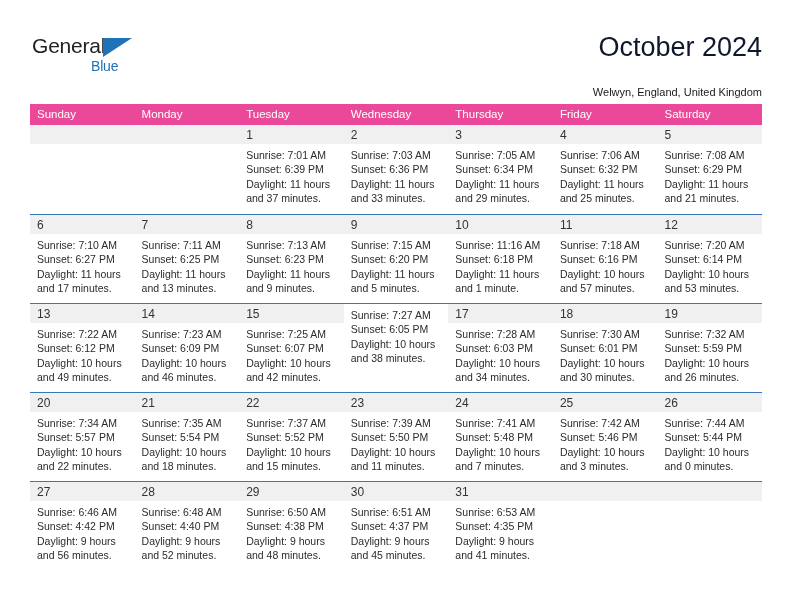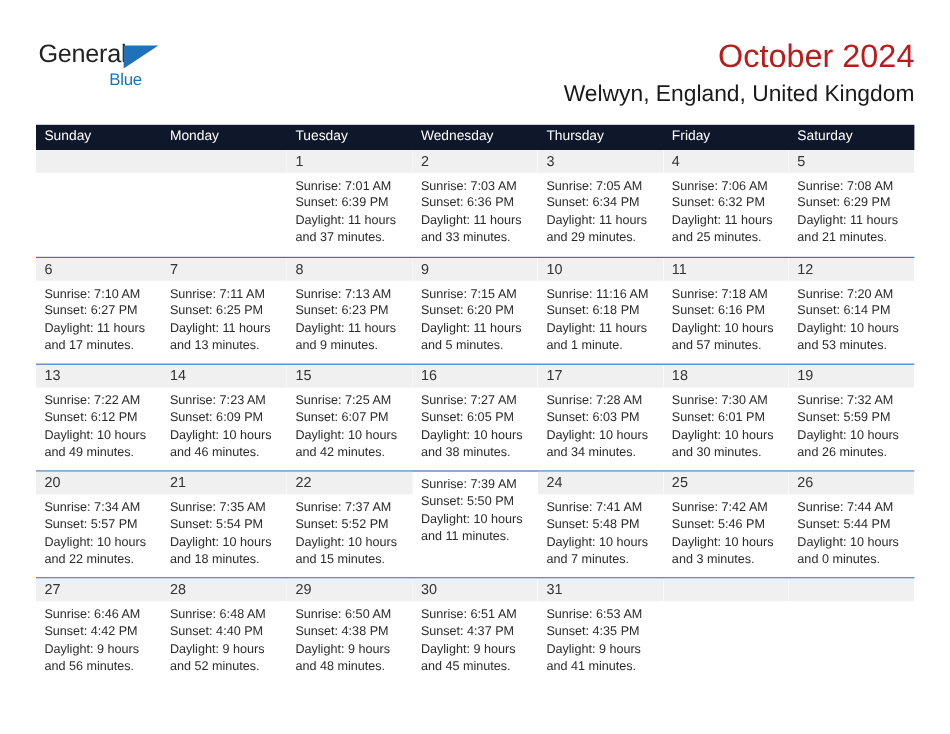--- a/index.html
+++ b/index.html
@@ -67,42 +67,42 @@
   }
 
   .titles {
     position: absolute;
     right: 0;
     top: 0;
     text-align: right;
   }
   .cal-title {
     font-size: 27px;
-    color: #b91c1c;
+    color: #0f172a;
     line-height: 34px;
     white-space: nowrap;
   }
   .cal-subtitle {
-    font-size: 19px;
+    font-size: 11px;
     color: #1a1a1a;
     line-height: 22px;
-    margin-top: 4px;
+    margin-top: 17px;
     white-space: nowrap;
   }
 
   
   .calendar {
     position: absolute;
     left: 30px;
     top: 104px;
     width: 732px;
   }
   .weekday-row {
     display: flex;
-    background: #0f172a;
+    background: #ec4899;
     height: 21px;
   }
   .weekday {
     flex: 1 1 0;
     color: #ffffff;
     font-size: 11.5px;
     line-height: 21px;
     padding-left: 7px;
     box-sizing: border-box;
     overflow: hidden;
@@ -324,21 +324,20 @@
           <div class="day-cell">
             <div class="day-num-band"><span class="day-num">15</span></div>
             <div class="day-body">
               <div class="day-line">Sunrise: 7:25 AM</div>
               <div class="day-line">Sunset: 6:07 PM</div>
               <div class="day-line">Daylight: 10 hours</div>
               <div class="day-line">and 42 minutes.</div>
             </div>
           </div>
           <div class="day-cell">
-            <div class="day-num-band"><span class="day-num">16</span></div>
             <div class="day-body">
               <div class="day-line">Sunrise: 7:27 AM</div>
               <div class="day-line">Sunset: 6:05 PM</div>
               <div class="day-line">Daylight: 10 hours</div>
               <div class="day-line">and 38 minutes.</div>
             </div>
           </div>
           <div class="day-cell">
             <div class="day-num-band"><span class="day-num">17</span></div>
             <div class="day-body">
@@ -389,20 +388,21 @@
           <div class="day-cell">
             <div class="day-num-band"><span class="day-num">22</span></div>
             <div class="day-body">
               <div class="day-line">Sunrise: 7:37 AM</div>
               <div class="day-line">Sunset: 5:52 PM</div>
               <div class="day-line">Daylight: 10 hours</div>
               <div class="day-line">and 15 minutes.</div>
             </div>
           </div>
           <div class="day-cell">
+            <div class="day-num-band"><span class="day-num">23</span></div>
             <div class="day-body">
               <div class="day-line">Sunrise: 7:39 AM</div>
               <div class="day-line">Sunset: 5:50 PM</div>
               <div class="day-line">Daylight: 10 hours</div>
               <div class="day-line">and 11 minutes.</div>
             </div>
           </div>
           <div class="day-cell">
             <div class="day-num-band"><span class="day-num">24</span></div>
             <div class="day-body">

